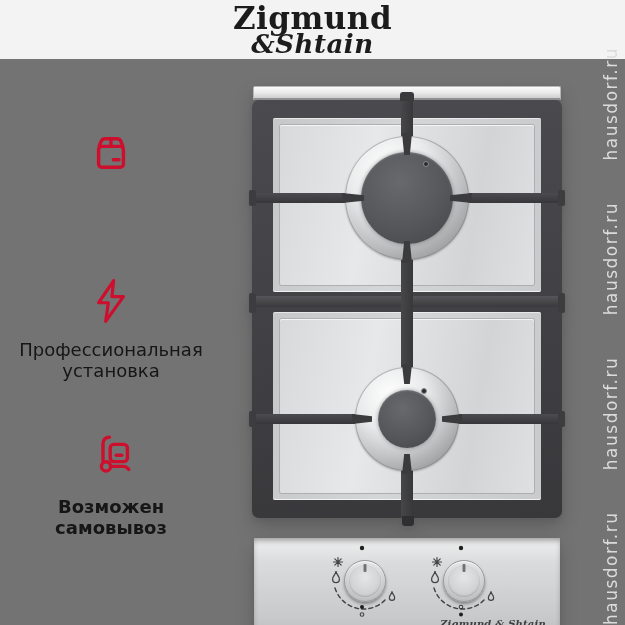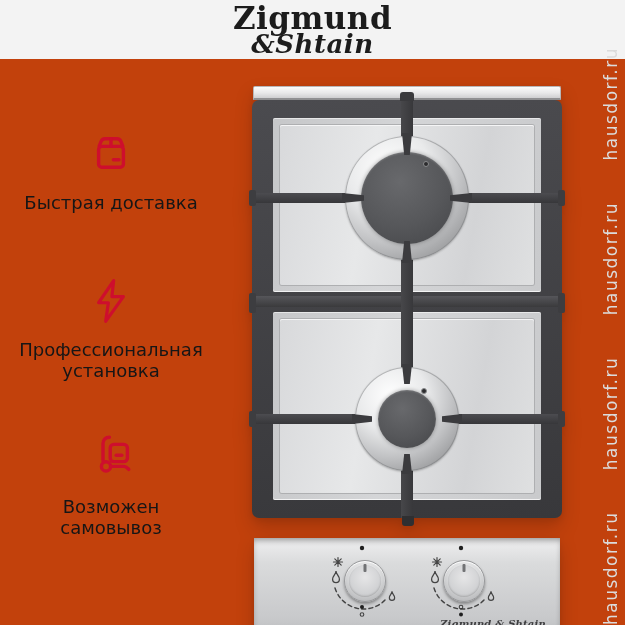--- a/index.html
+++ b/index.html
@@ -4,37 +4,37 @@
 <style>
   :root{
     --accent_red:#ce0e2d;
     --header_band:#f3f3f3;
     --text_dark:#161616;
     --watermark_gray:#dbdbdb;
     --grate_dark:#3f4043;
   }
   *{margin:0;padding:0;box-sizing:border-box;}
   body{width:625px;height:625px;font-family:"DejaVu Sans","Liberation Sans",sans-serif;}
-  .page{position:relative;width:625px;height:625px;background:#c2410c;overflow:hidden;}
+  .page{position:relative;width:625px;height:625px;background:#737373;overflow:hidden;}
 
   
   .header-band{position:absolute;top:0;left:0;right:0;height:59px;background:var(--header_band);}
   .brand{position:absolute;top:3px;left:0;right:0;text-align:center;color:#1c1c1c;
          font-family:"DejaVu Serif","Liberation Serif",serif;font-weight:700;}
   .brand-line1{display:block;font-size:31px;line-height:30px;letter-spacing:.5px;}
   .brand-line2{display:block;font-size:26px;line-height:23px;letter-spacing:.5px;font-style:italic;}
 
   
   .features{position:absolute;left:16px;top:0;width:190px;height:625px;}
   .feature{position:absolute;left:0;width:190px;text-align:center;}
   .feature.f1{top:128px;} .feature.f2{top:275px;} .feature.f3{top:428px;}
   .feature-icon{height:52px;display:flex;align-items:center;justify-content:center;margin-bottom:12px;}
   .feature-icon svg{stroke:var(--accent_red);fill:none;stroke-linecap:round;stroke-linejoin:round;}
   .feature-label{font-size:18px;line-height:21px;color:var(--text_dark);}
-  .f3 .feature-label{max-width:140px;margin:16px auto;}
+  .f3 .feature-label{max-width:140px;margin:16px auto;font-weight:bold;}
 
   
   .product{position:absolute;left:252px;top:86px;width:310px;height:516px;
            filter:drop-shadow(0 9px 9px rgba(0,0,0,.16)) drop-shadow(0 2px 3px rgba(0,0,0,.08));}
   .top-strip{position:absolute;left:1px;top:0;width:308px;height:14px;
              background:linear-gradient(#fbfbfb,#e8e8e9 55%,#cfcfd1);
              border:1px solid #b7b7b9;border-bottom:2px solid #909092;border-radius:2px 2px 0 0;}
   .top-tab{position:absolute;left:148px;top:6px;width:14px;height:9px;background:#3a3a3d;border-radius:3px 3px 0 0;z-index:5;}
   .bottom-tab{position:absolute;left:150px;top:430px;width:12px;height:10px;background:#2f2f31;border-radius:0 0 3px 3px;z-index:6;}
 
@@ -119,21 +119,20 @@
 
     <div class="feature f1">
       <div class="feature-icon">
         <svg width="48" height="48" viewBox="0 0 24 24" stroke-width="1.7">
           <path d="M6.1,8.1 L7,5.8 C7.3,5 8.1,4.4 9,4.4 H15 C15.9,4.4 16.7,5 17,5.8 L17.9,8.1"></path>
           <rect x="5.8" y="8.2" width="12.4" height="10.4" rx="1.6"></rect>
           <path d="M12,4.6 V8.2"></path>
           <path d="M13.2,14.9 H16"></path>
         </svg>
       </div>
-      <div class="feature-label">Быстрая доставка</div>
     </div>
 
     <div class="feature f2">
       <div class="feature-icon">
         <svg width="40" height="46" viewBox="0 0 22 26" stroke-width="1.8">
           <path d="M12.5,1.5 L4,14 H9.5 L8,24.5 L18,10.5 H11.5 Z"></path>
         </svg>
       </div>
       <div class="feature-label">Профессиональная установка</div>
     </div>

